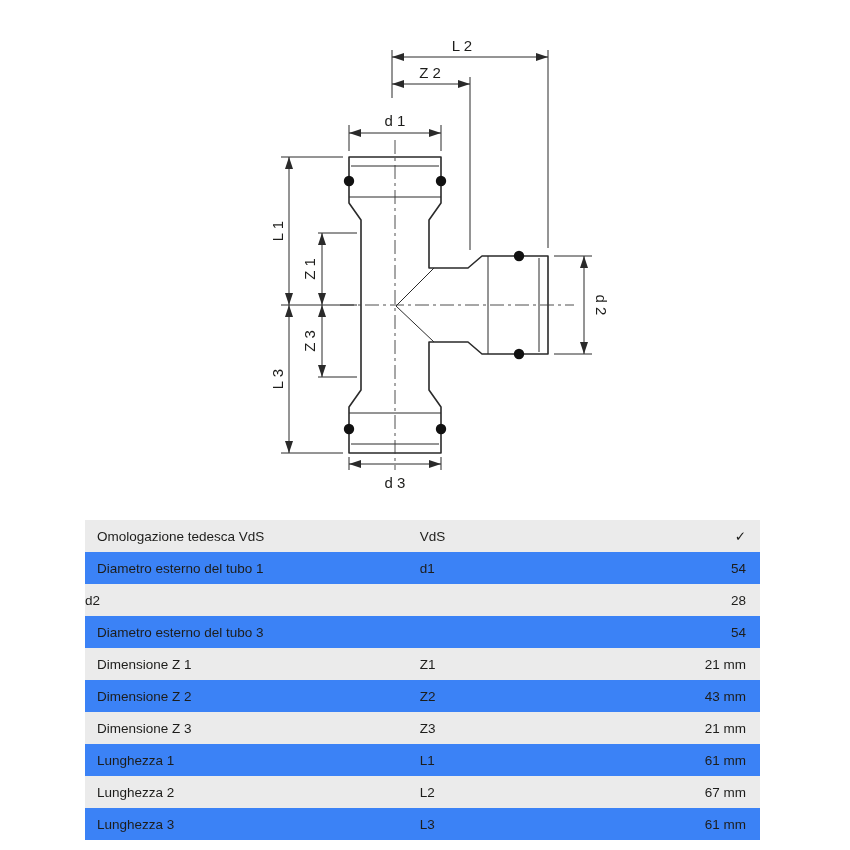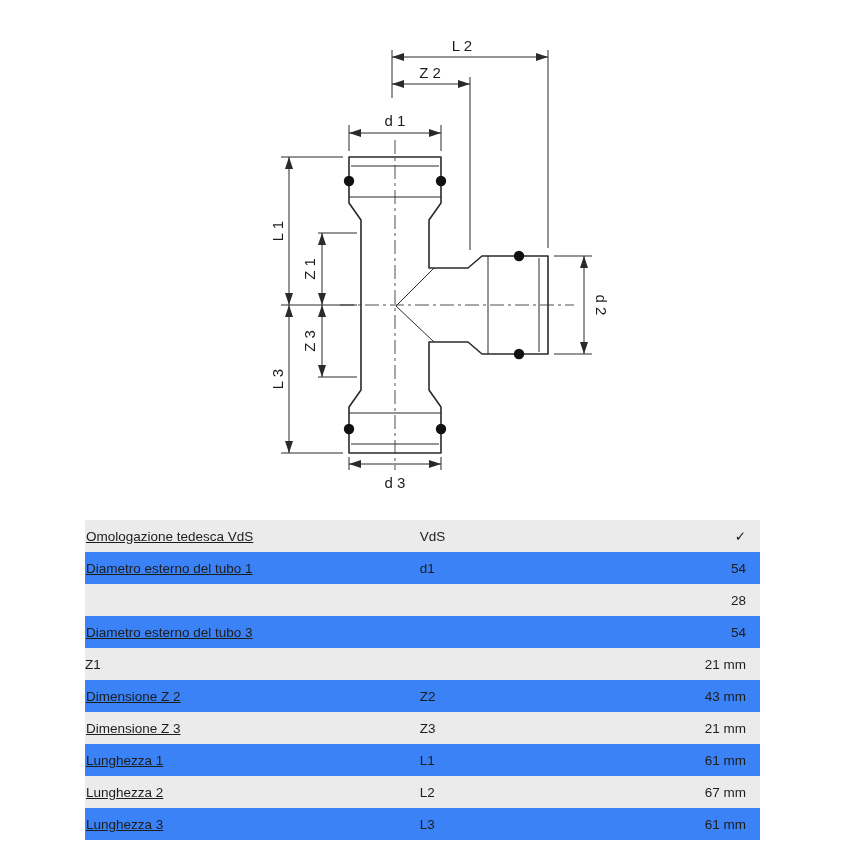--- a/index.html
+++ b/index.html
@@ -26,21 +26,21 @@
     width: 675px;
   }
   .spec-row {
     display: flex;
     align-items: center;
     height: 32px;
     font-size: 13.5px;
     background: #3b82f6;
   }
   .spec-row.alt { background: #ebebeb; }
-  .cell-desc  { flex: 0 0 49.6%; padding-left: 1px; box-sizing: border-box; text-align: left; text-decoration: underline; }
+  .cell-desc  { flex: 0 0 49.6%; padding-left: 12px; box-sizing: border-box; text-align: left; }
   .cell-code  { flex: 0 0 29.6%; }
   .cell-value { flex: 1 1 auto; text-align: right; padding-right: 14px; box-sizing: border-box; }
 </style>
 </head>
 <body>
 
 <div class="page">
 
   <div class="drawing">
     <svg viewBox="0 0 850 520" width="850" height="520">
@@ -162,29 +162,31 @@
       <div class="cell-value">✓</div>
     </div>
 
     <div class="spec-row">
       <div class="cell-desc">Diametro esterno del tubo 1</div>
       <div class="cell-code">d1</div>
       <div class="cell-value">54</div>
     </div>
 
     <div class="spec-row alt">
+      <div class="cell-code">d2</div>
       <div class="cell-value">28</div>
     </div>
 
     <div class="spec-row">
       <div class="cell-desc">Diametro esterno del tubo 3</div>
       <div class="cell-value">54</div>
     </div>
 
     <div class="spec-row alt">
+      <div class="cell-desc">Dimensione Z 1</div>
       <div class="cell-code">Z1</div>
       <div class="cell-value">21 mm</div>
     </div>
 
     <div class="spec-row">
       <div class="cell-desc">Dimensione Z 2</div>
       <div class="cell-code">Z2</div>
       <div class="cell-value">43 mm</div>
     </div>
 

